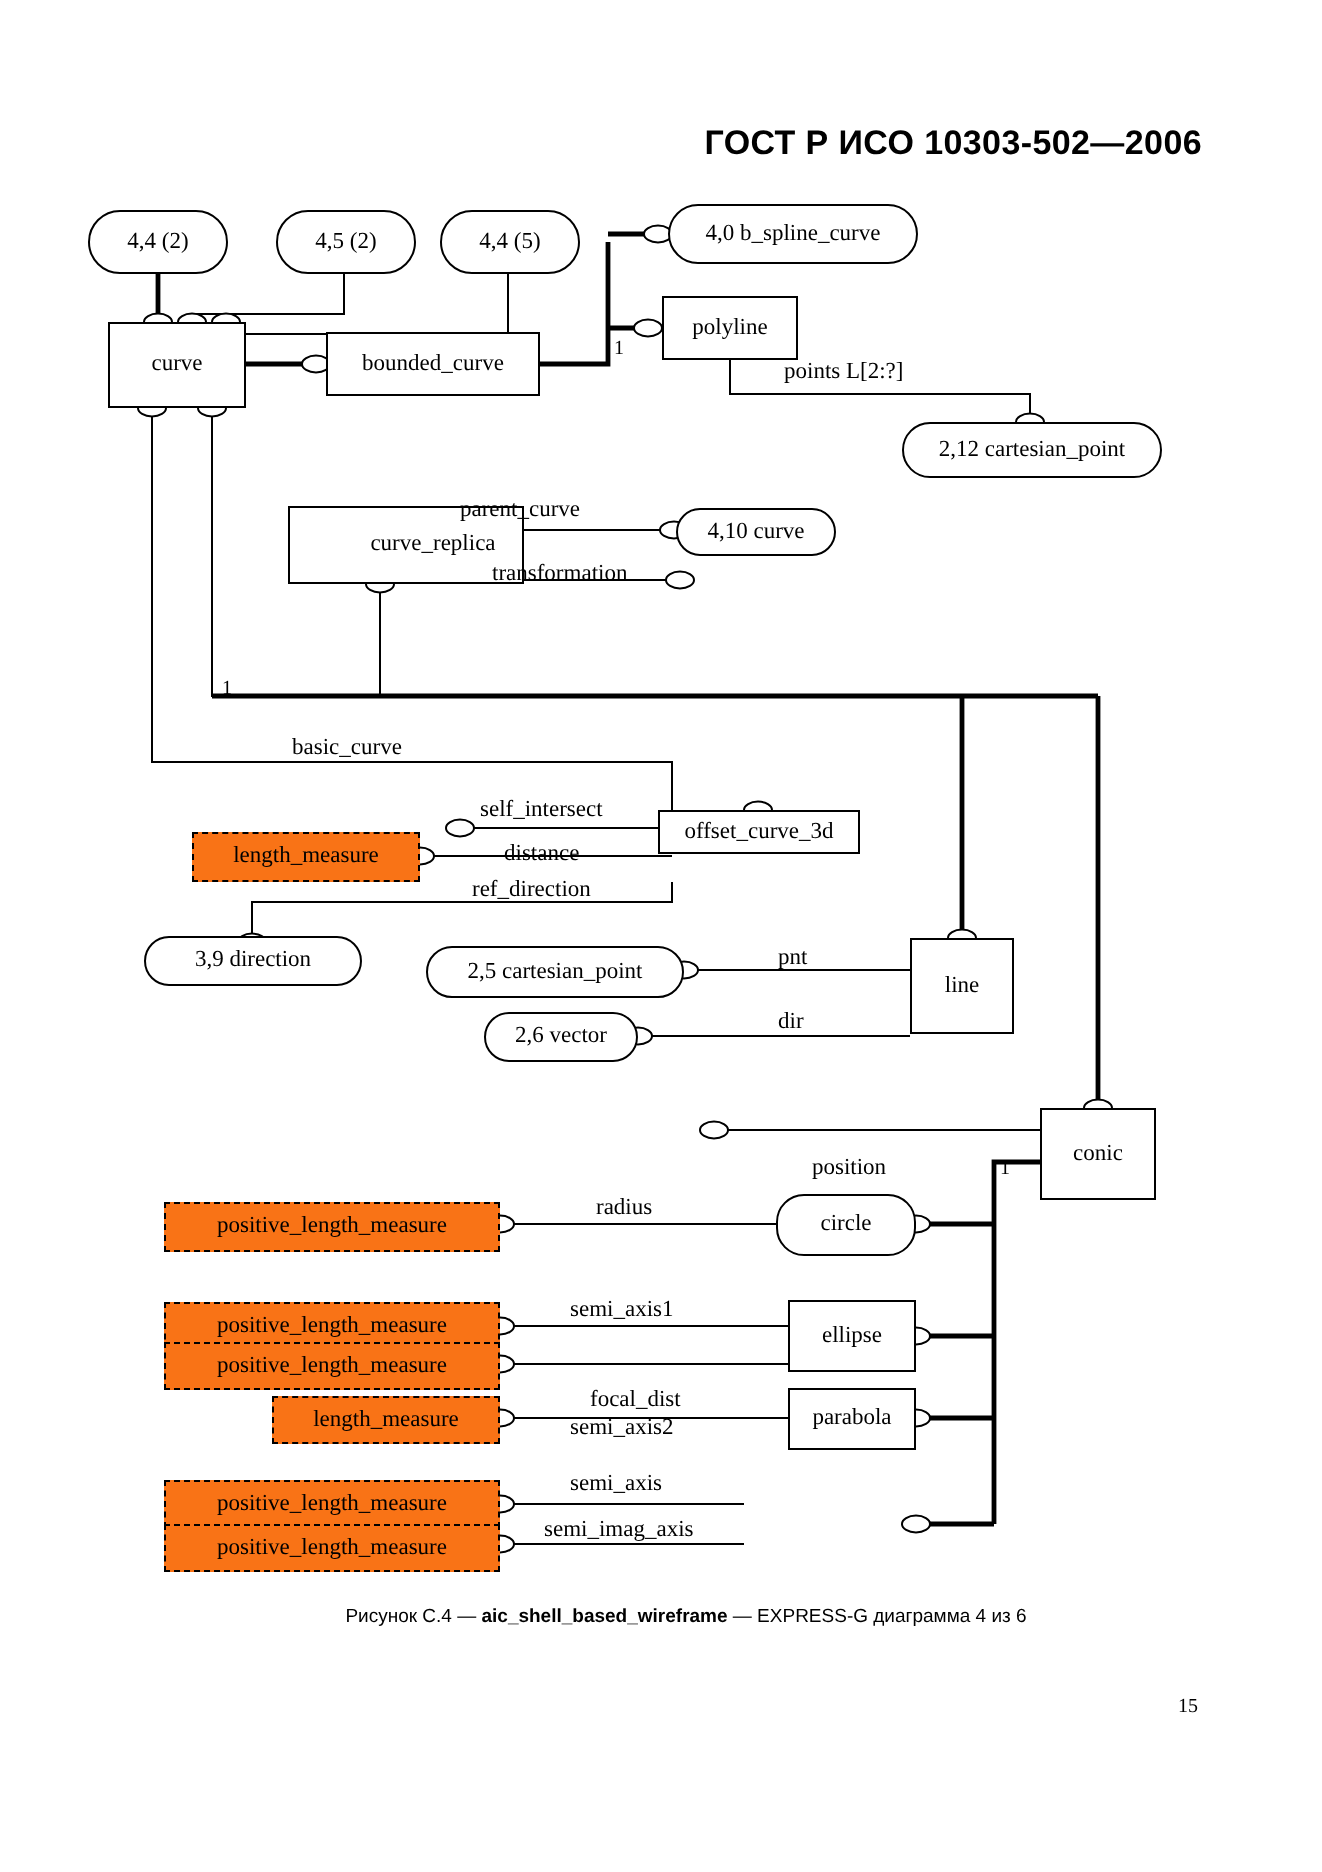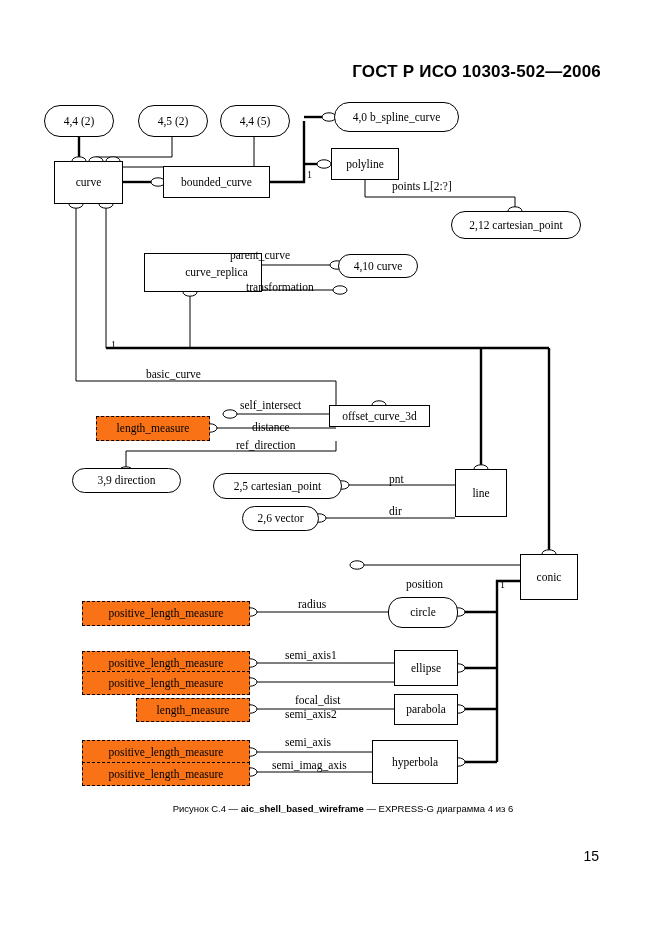--- a/index.html
+++ b/index.html
@@ -26,22 +26,22 @@
     font-family: "Liberation Sans", sans-serif;
     font-weight: bold;
     font-size: 17px;
     letter-spacing: 0.2px;
     white-space: nowrap;
   }
   .pageno {
     position: absolute;
     right: 62px;
     top: 848px;
-    font-family: Liberation Sans, sans-serif;
-    font-size: 14px;
+    font-family: Liberation Serif, serif;
+    font-size: 10px;
   }
   .caption {
     position: absolute;
     left: 0;
     right: 0;
     top: 803px;
     text-align: center;
     font-family: "Liberation Sans", sans-serif;
     font-size: 9.5px;
     white-space: nowrap;
@@ -245,21 +245,20 @@
   <div class="node rect" style="left:394px;top:650px;width:64px;height:36px;">ellipse</div>
 
   <div class="node dashed" style="left:82px;top:651px;width:168px;height:24px;">positive_length_measure</div>
 
   <div class="node dashed" style="left:82px;top:671px;width:168px;height:24px;">positive_length_measure</div>
 
   <div class="node rect" style="left:394px;top:694px;width:64px;height:31px;">parabola</div>
 
   <div class="node dashed" style="left:136px;top:698px;width:114px;height:24px;">length_measure</div>
 
-  <div class="node rect" style="left:372px;top:740px;width:86px;height:44px;">hyperbola</div>
 
   <div class="node dashed" style="left:82px;top:740px;width:168px;height:24px;">positive_length_measure</div>
 
   <div class="node dashed" style="left:82px;top:762px;width:168px;height:24px;">positive_length_measure</div>
 
   <div class="node" style="left:392px;top:178px;width:110px;height:16px;justify-content:flex-start;background:none;">points L[2:?]</div>
 
   <div class="node" style="left:230px;top:247px;width:95px;height:16px;justify-content:flex-start;background:none;">parent_curve</div>
 
   <div class="node" style="left:246px;top:279px;width:100px;height:16px;justify-content:flex-start;background:none;">transformation</div>

